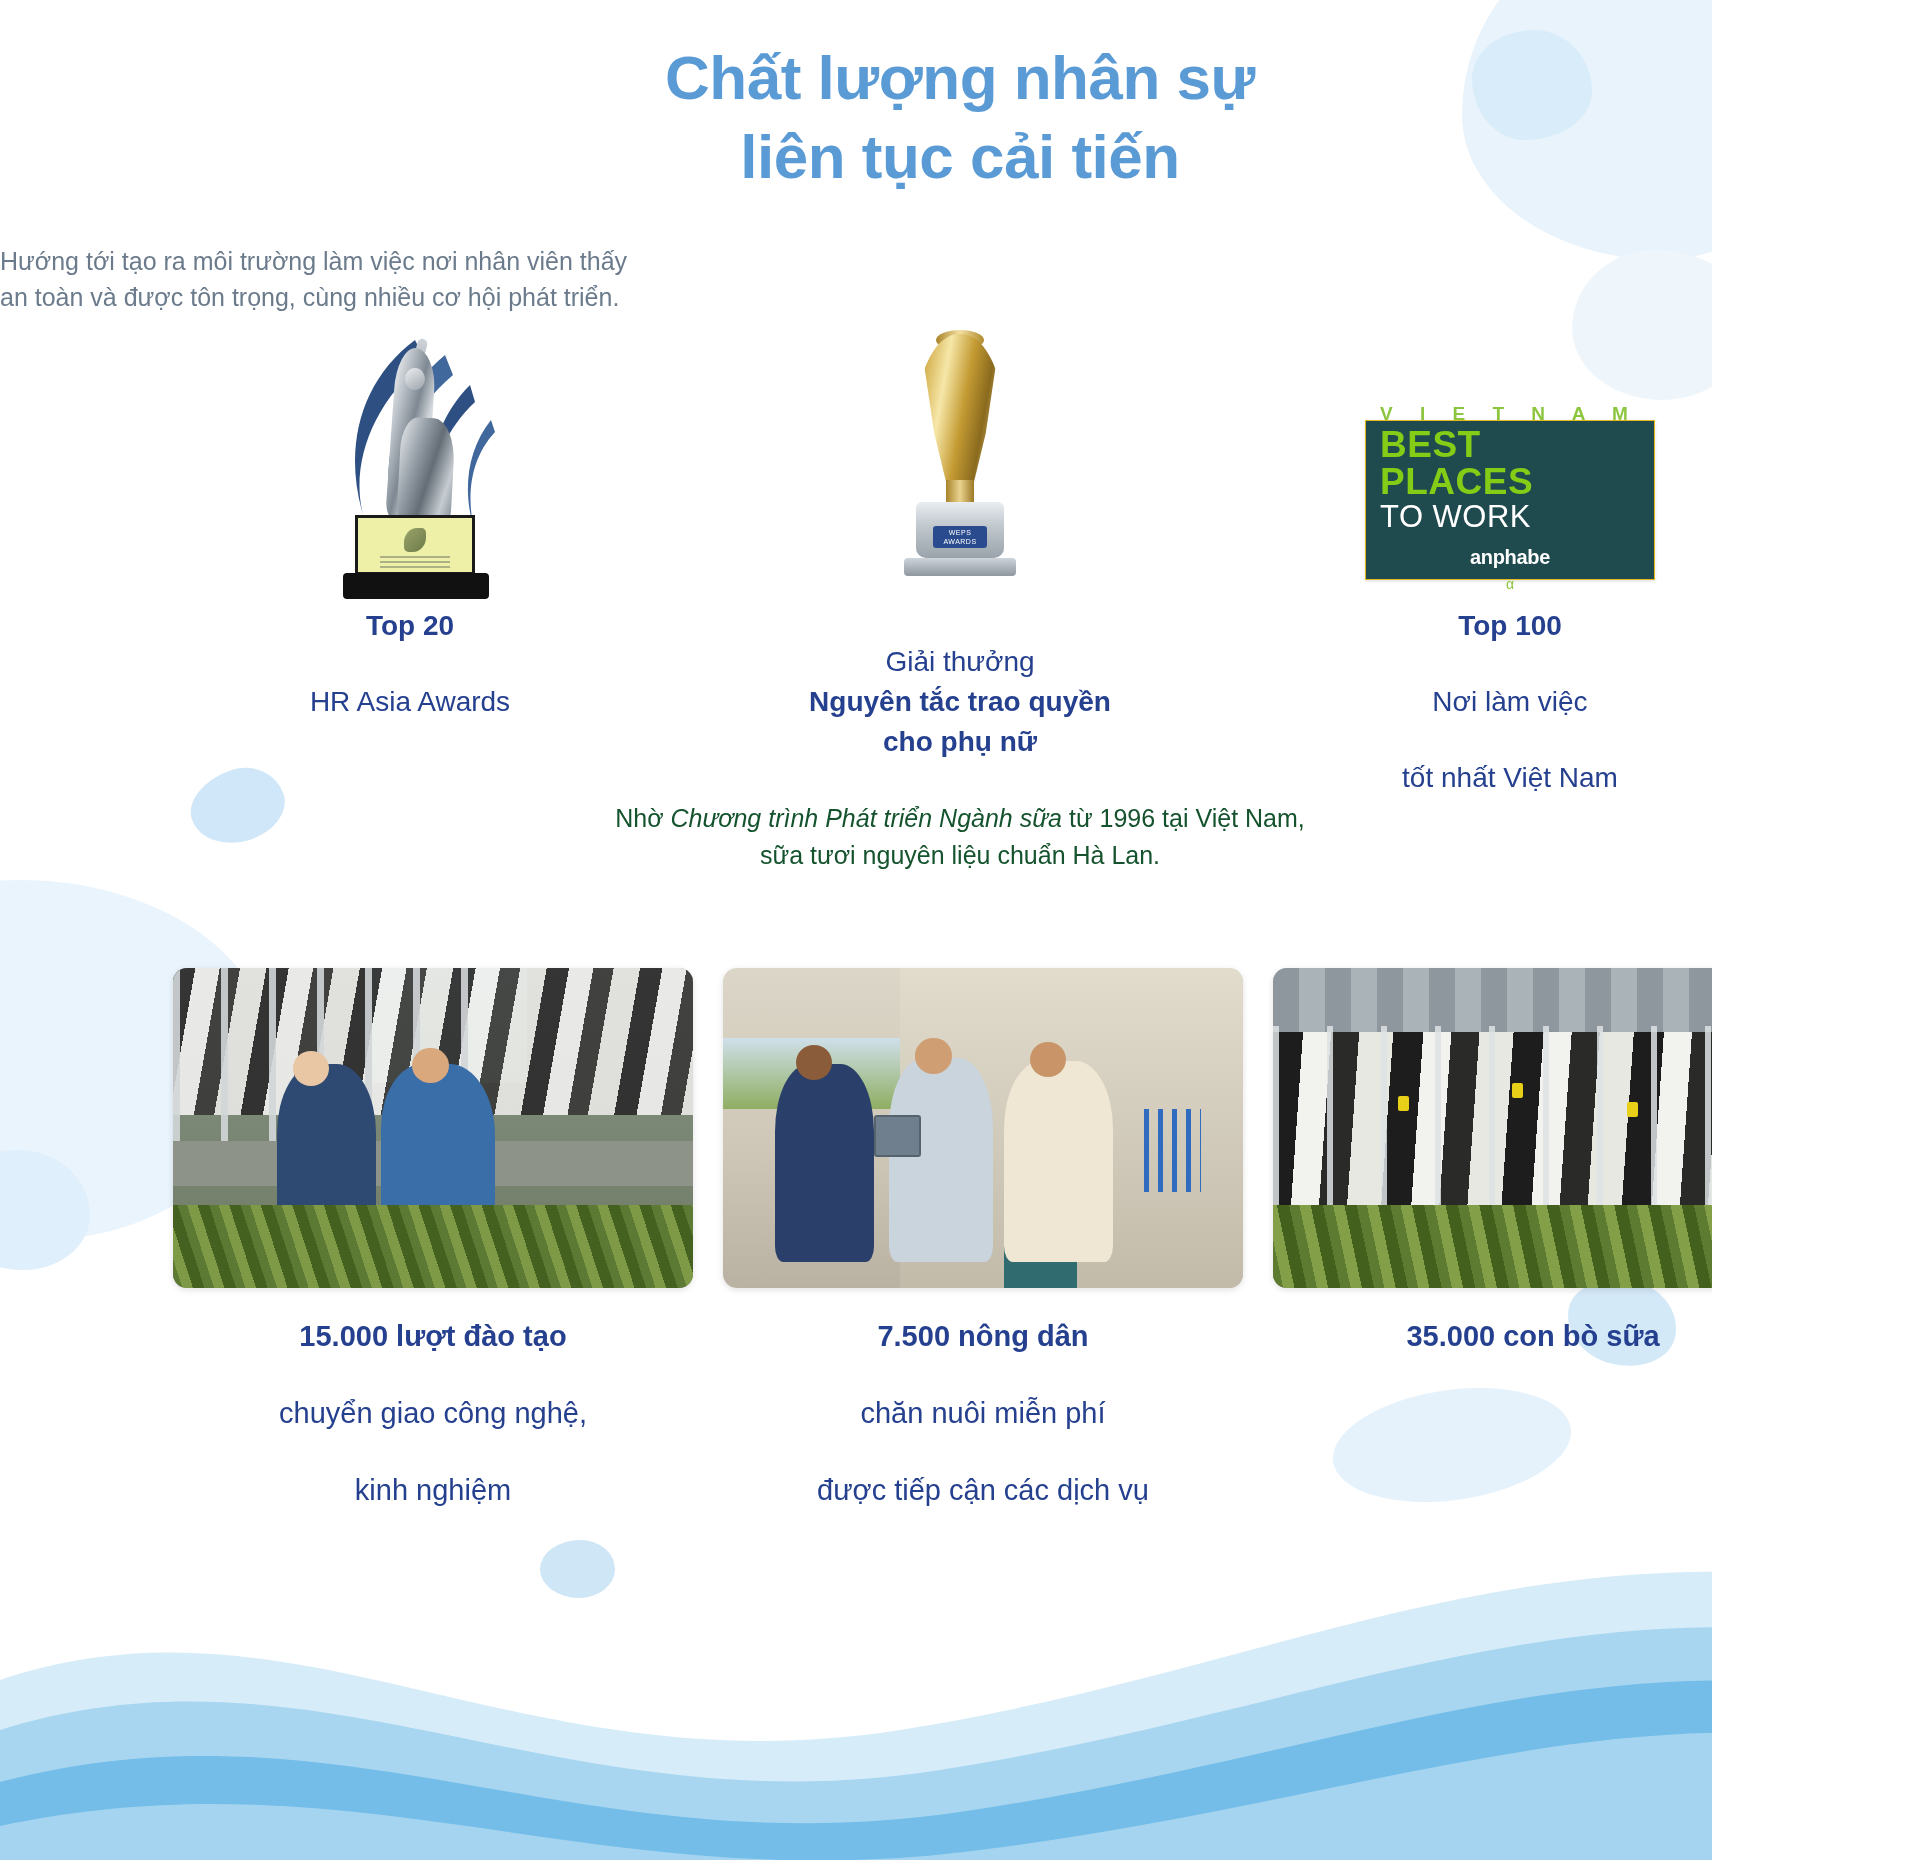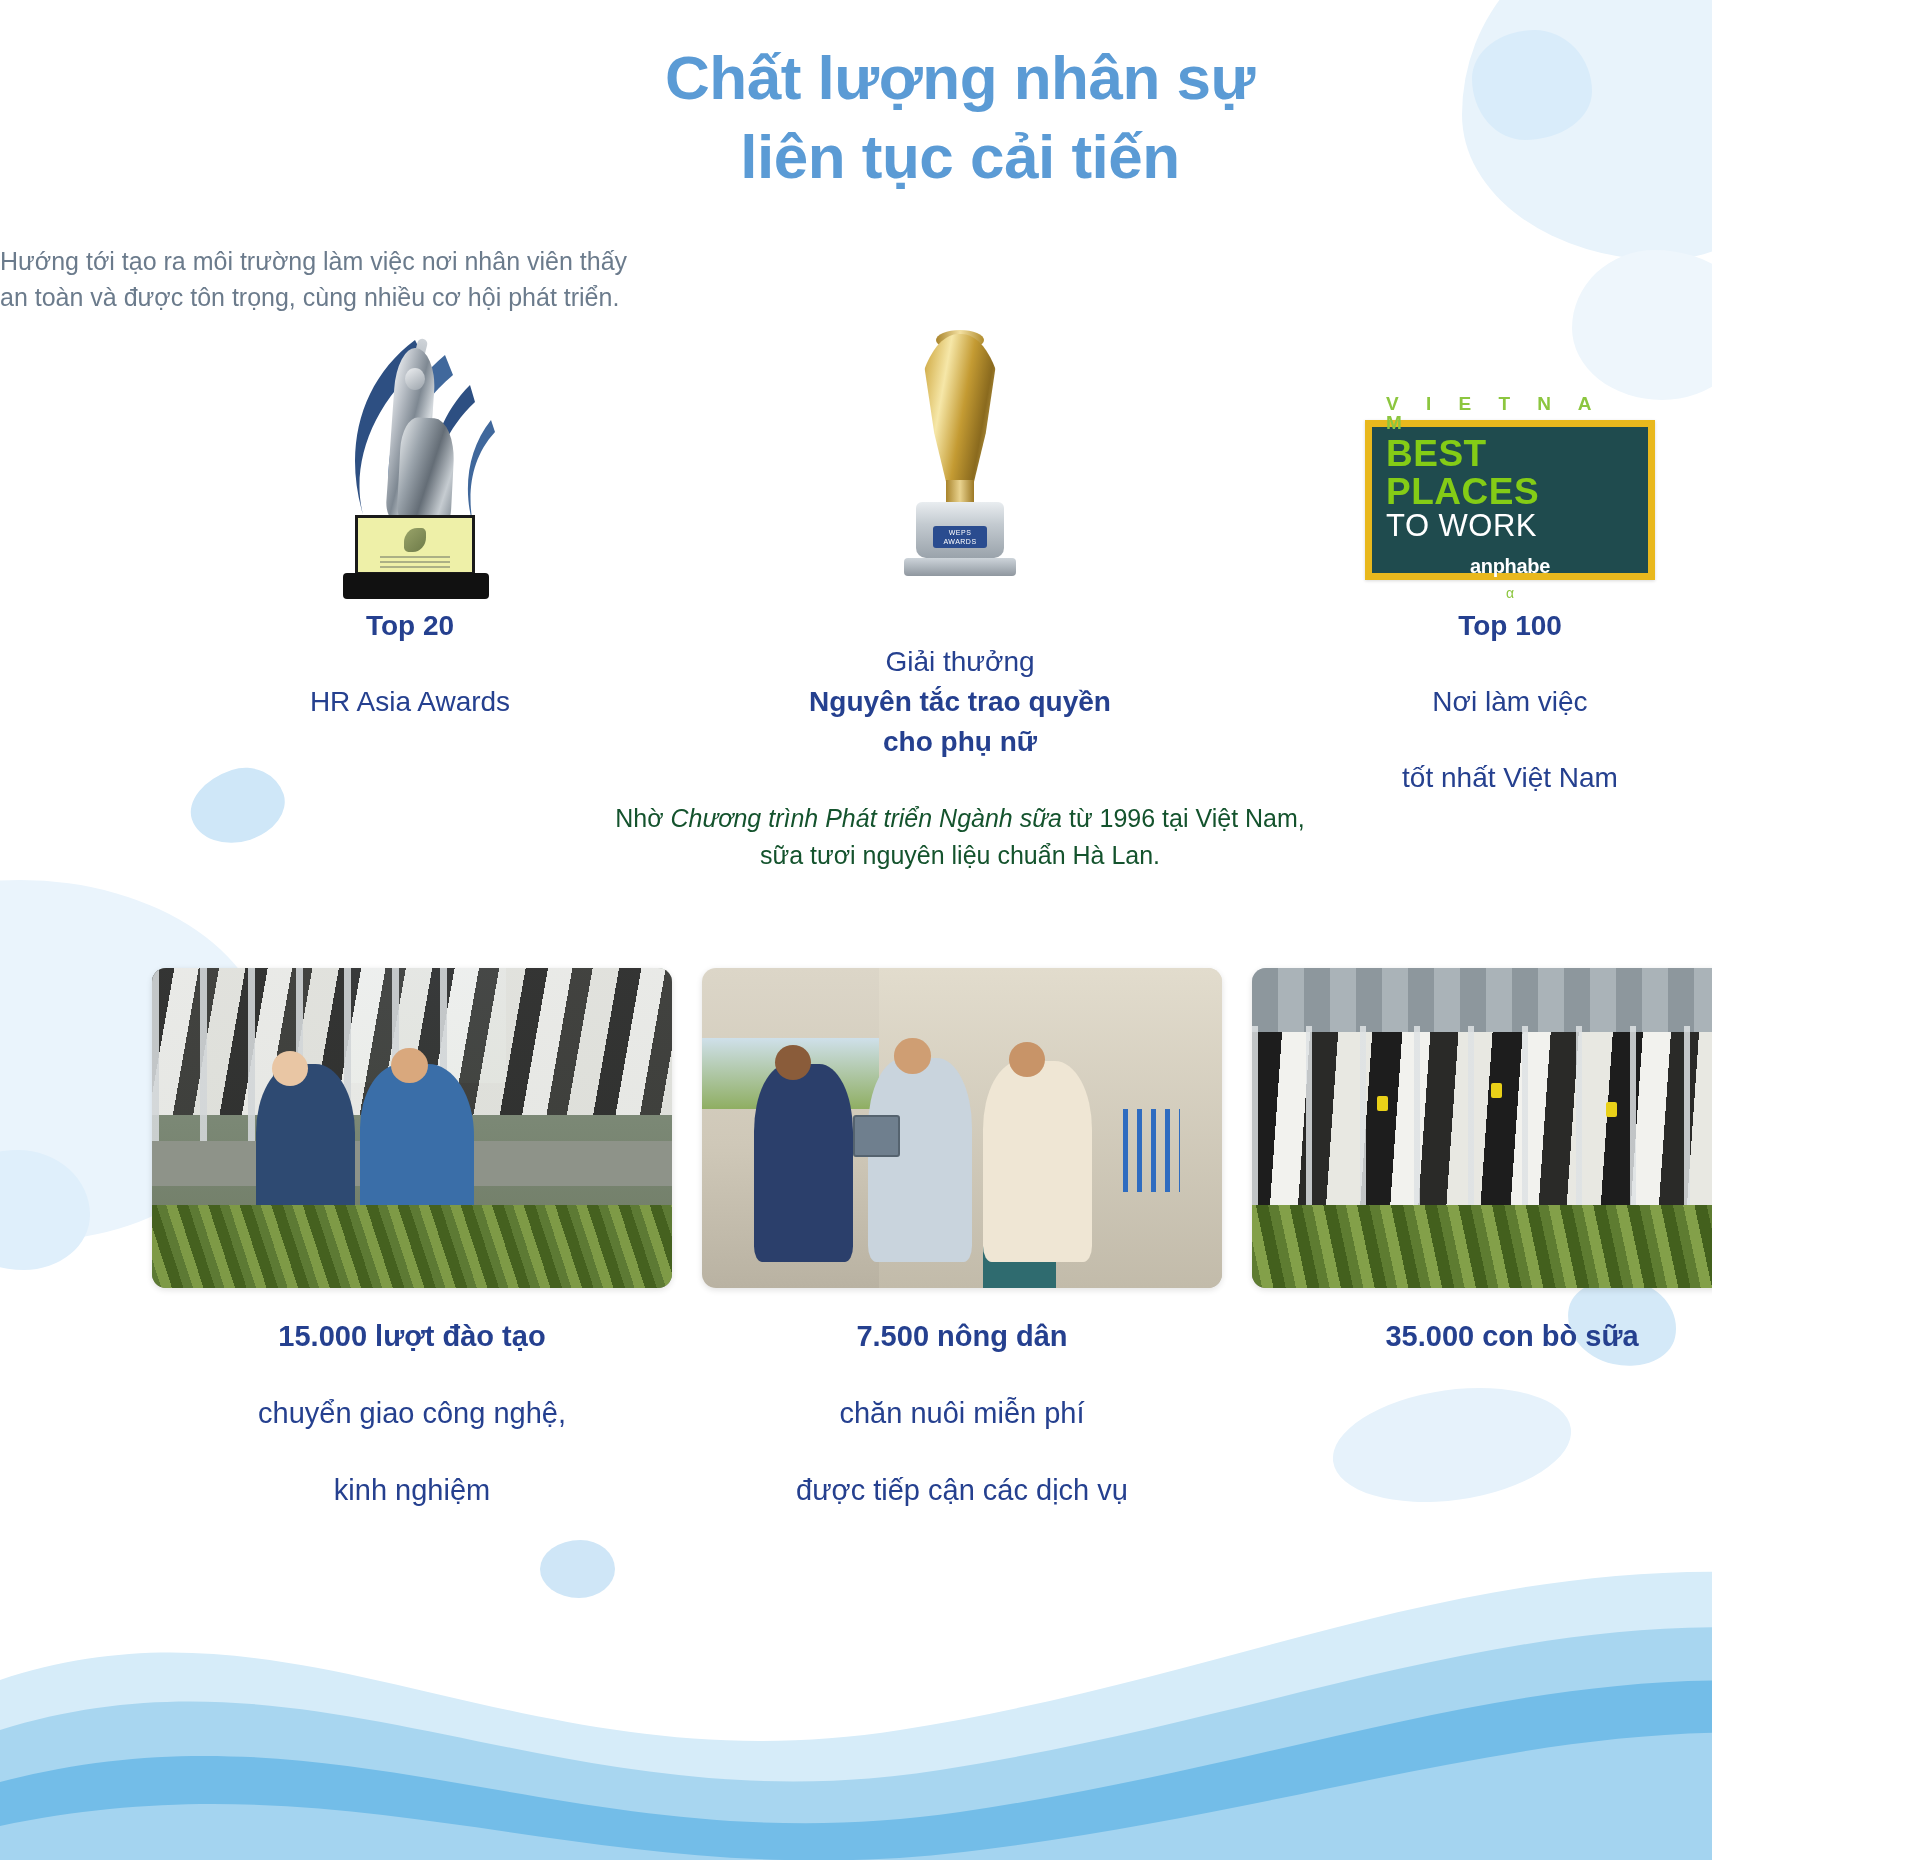--- a/index.html
+++ b/index.html
@@ -170,21 +170,21 @@
     color: #fff; font-size: 7px; text-align: center; line-height: 9px; padding-top: 2px;
     letter-spacing: .5px;
   }
   .base2-foot {
     position: absolute; left: 24px; top: 228px; width: 112px; height: 18px;
     background: linear-gradient(180deg,#cdd4da,#8f979f); border-radius: 4px;
   }
 
   
   .anphabe {
-    width: 290px; height: 160px; background: #e9b81d; padding: 7px;
+    width: 290px; height: 160px; background: #e9b81d; padding: 1px;
     box-shadow: 0 1px 3px rgba(0,0,0,.15);
   }
   .anphabe-inner {
     width: 100%; height: 100%; background: #1f4b4e;
     display: flex; flex-direction: column; justify-content: center;
     padding: 10px 14px 8px 14px;
   }
   .ap-vietnam {
     color: #8cc63f; font-size: 19px; font-weight: bold;
     letter-spacing: 11px; line-height: 1;
@@ -204,21 +204,21 @@
 
   
   .mid-para {
     position: absolute; top: 800px; left: 0; width: 1920px; text-align: center;
     color: #14532d; font-size: 25px; line-height: 1.46; font-weight: 300;
   }
   .mid-para em { font-style: italic; }
 
   
   .photos {
-    position: absolute; top: 968px; left: 152px; width: 1620px;
+    position: absolute; top: 968px; left: 173px; width: 1620px;
     display: flex; justify-content: space-between; gap: 22px;
   }
   .photo-col { width: 520px; }
   .photo {
     width: 520px; height: 320px; border-radius: 14px; overflow: hidden;
     position: relative; box-shadow: 0 2px 6px rgba(0,0,0,.12);
   }
   .photo-caption {
     margin-top: 28px; text-align: center; color: #25408f;
     font-size: 29px; line-height: 1.42;

